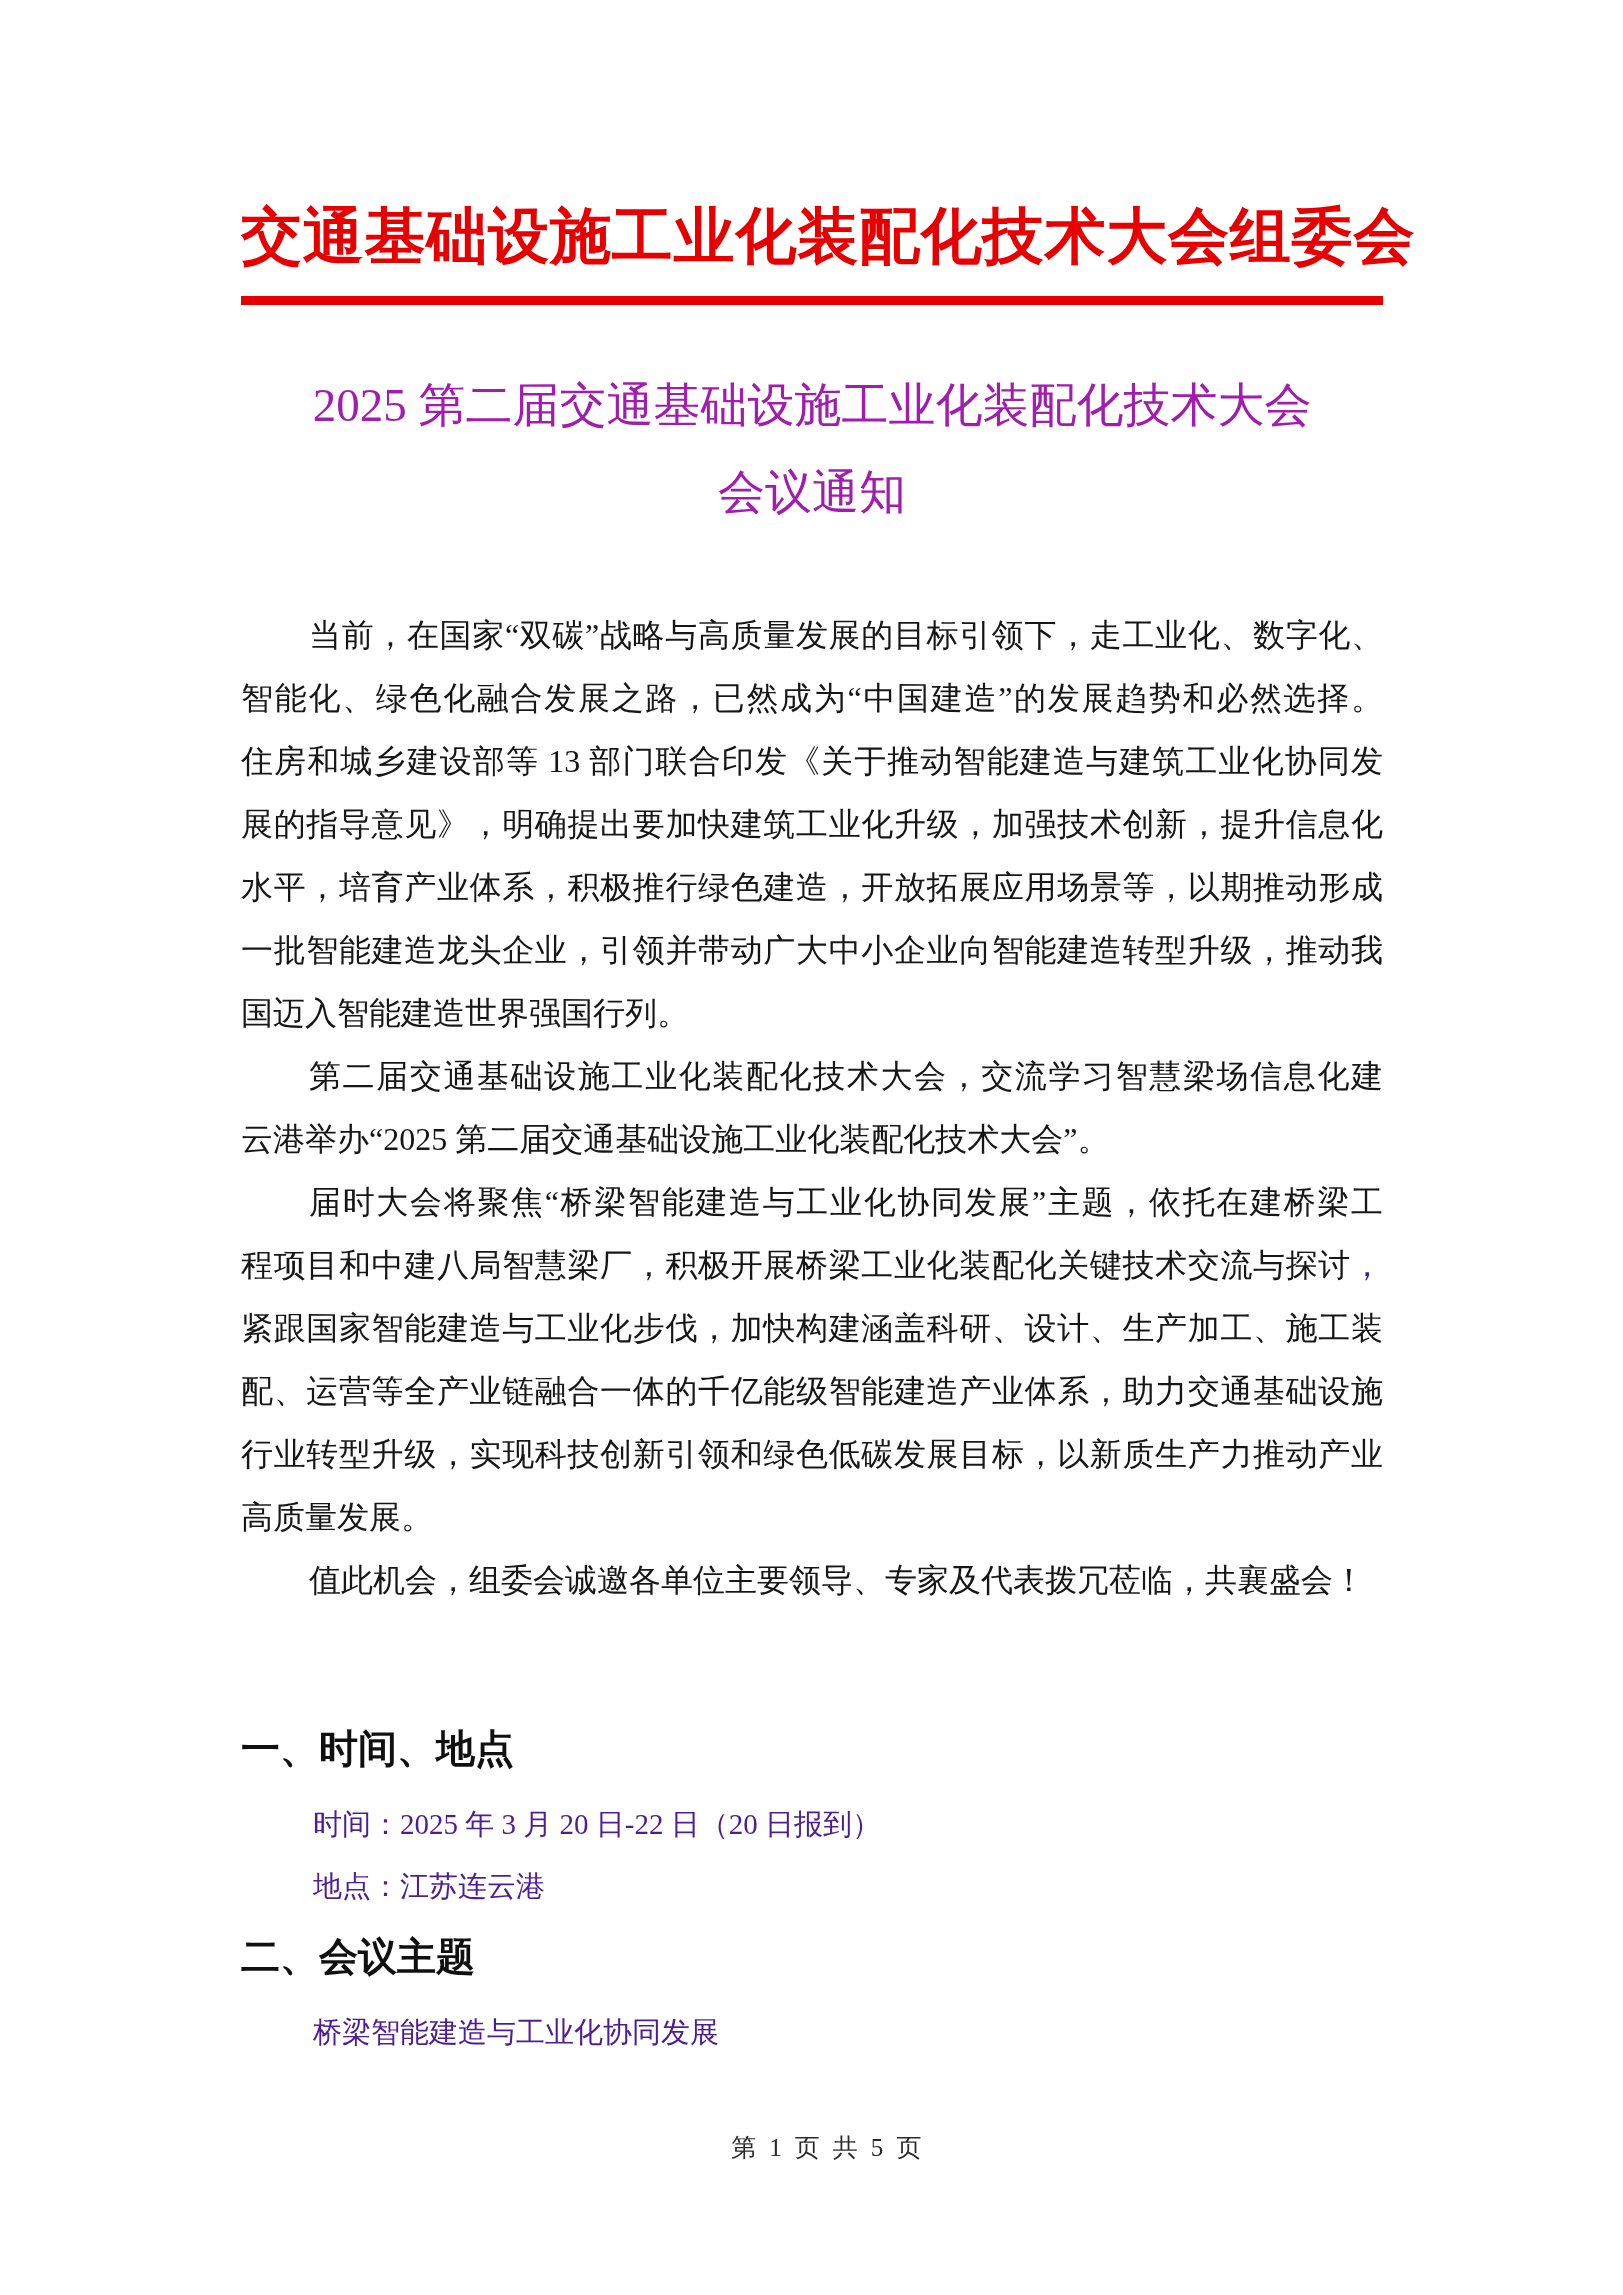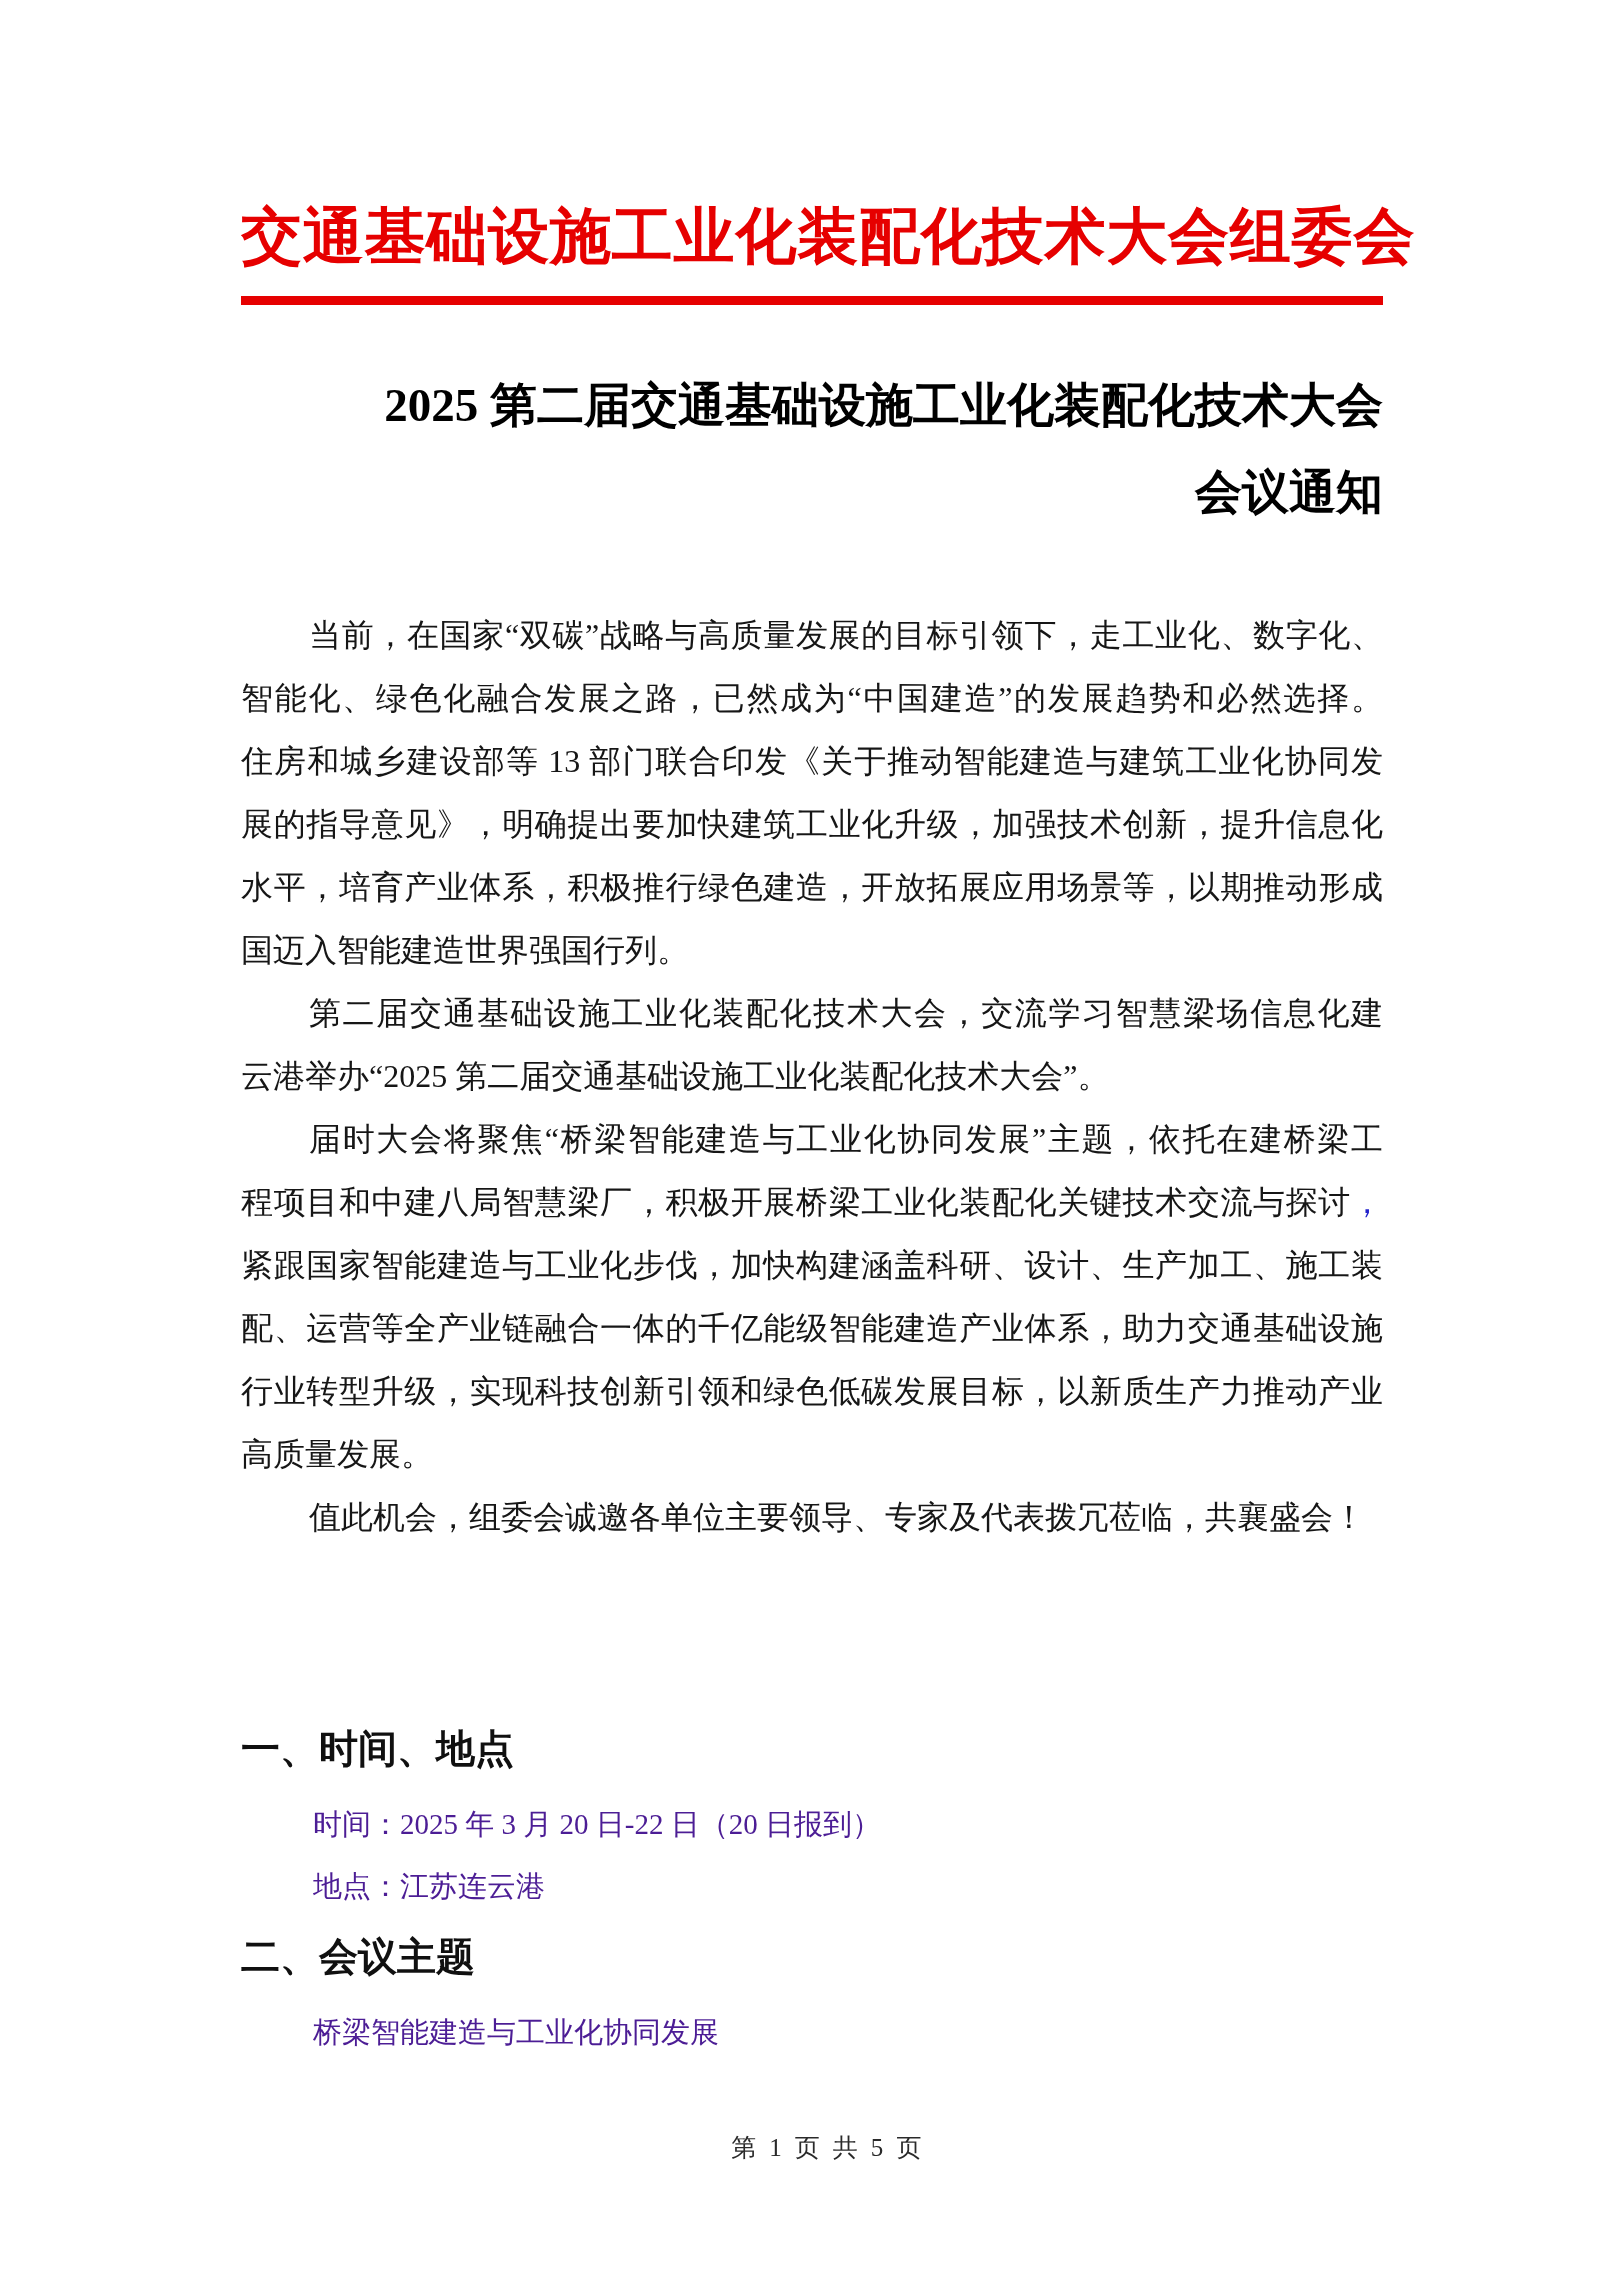--- a/index.html
+++ b/index.html
@@ -26,25 +26,25 @@
   }
   .red-rule {
     position: absolute;
     left: 241px; top: 296px; width: 1142px; height: 9.3px;
     background: var(--accent, #e60000);
   }
   .doc-title {
     position: absolute;
     left: 241px; width: 1142px;
     font-family: "Liberation Serif", serif;
-    font-weight: bold;
+    font-weight: normal;
     font-size: 47px;
     line-height: 56px;
-    text-align: right;
-    color: #000000;
+    text-align: center;
+    color: #a21caf;
     white-space: nowrap;
   }
   .doc-title.l1 { top: 377px; }
   .doc-title.l2 { top: 464px; }
   .body-text {
     position: absolute;
     left: 241px; top: 604px; width: 1142px;
   }
   .bline {
     height: 63px;
@@ -102,20 +102,21 @@
   <div class="doc-title l1">2025 第二届交通基础设施工业化装配化技术大会</div>
   <div class="doc-title l2">会议通知</div>
 
   <div class="body-text">
 
     <div class="bline indent">当前，在国家“双碳”战略与高质量发展的目标引领下，走工业化、数字化、</div>
     <div class="bline">智能化、绿色化融合发展之路，已然成为“中国建造”的发展趋势和必然选择。</div>
     <div class="bline">住房和城乡建设部等 13 部门联合印发《关于推动智能建造与建筑工业化协同发</div>
     <div class="bline">展的指导意见》，明确提出要加快建筑工业化升级，加强技术创新，提升信息化</div>
     <div class="bline">水平，培育产业体系，积极推行绿色建造，开放拓展应用场景等，以期推动形成</div>
+    <div class="bline">一批智能建造龙头企业，引领并带动广大中小企业向智能建造转型升级，推动我</div>
     <div class="bline last">国迈入智能建造世界强国行列。</div>
 
     <div class="bline indent">第二届交通基础设施工业化装配化技术大会，交流学习智慧梁场信息化建</div>
     <div class="bline last">云港举办“2025 第二届交通基础设施工业化装配化技术大会”。</div>
 
     <div class="bline indent">届时大会将聚焦“桥梁智能建造与工业化协同发展”主题，依托在建桥梁工</div>
     <div class="bline"><span>程项目和中建八局智慧梁厂，积极开展桥梁工业化装配化关键技术交流与探讨</span><span class="blue">，</span></div>
     <div class="bline">紧跟国家智能建造与工业化步伐，加快构建涵盖科研、设计、生产加工、施工装</div>
     <div class="bline">配、运营等全产业链融合一体的千亿能级智能建造产业体系，助力交通基础设施</div>
     <div class="bline">行业转型升级，实现科技创新引领和绿色低碳发展目标，以新质生产力推动产业</div>

